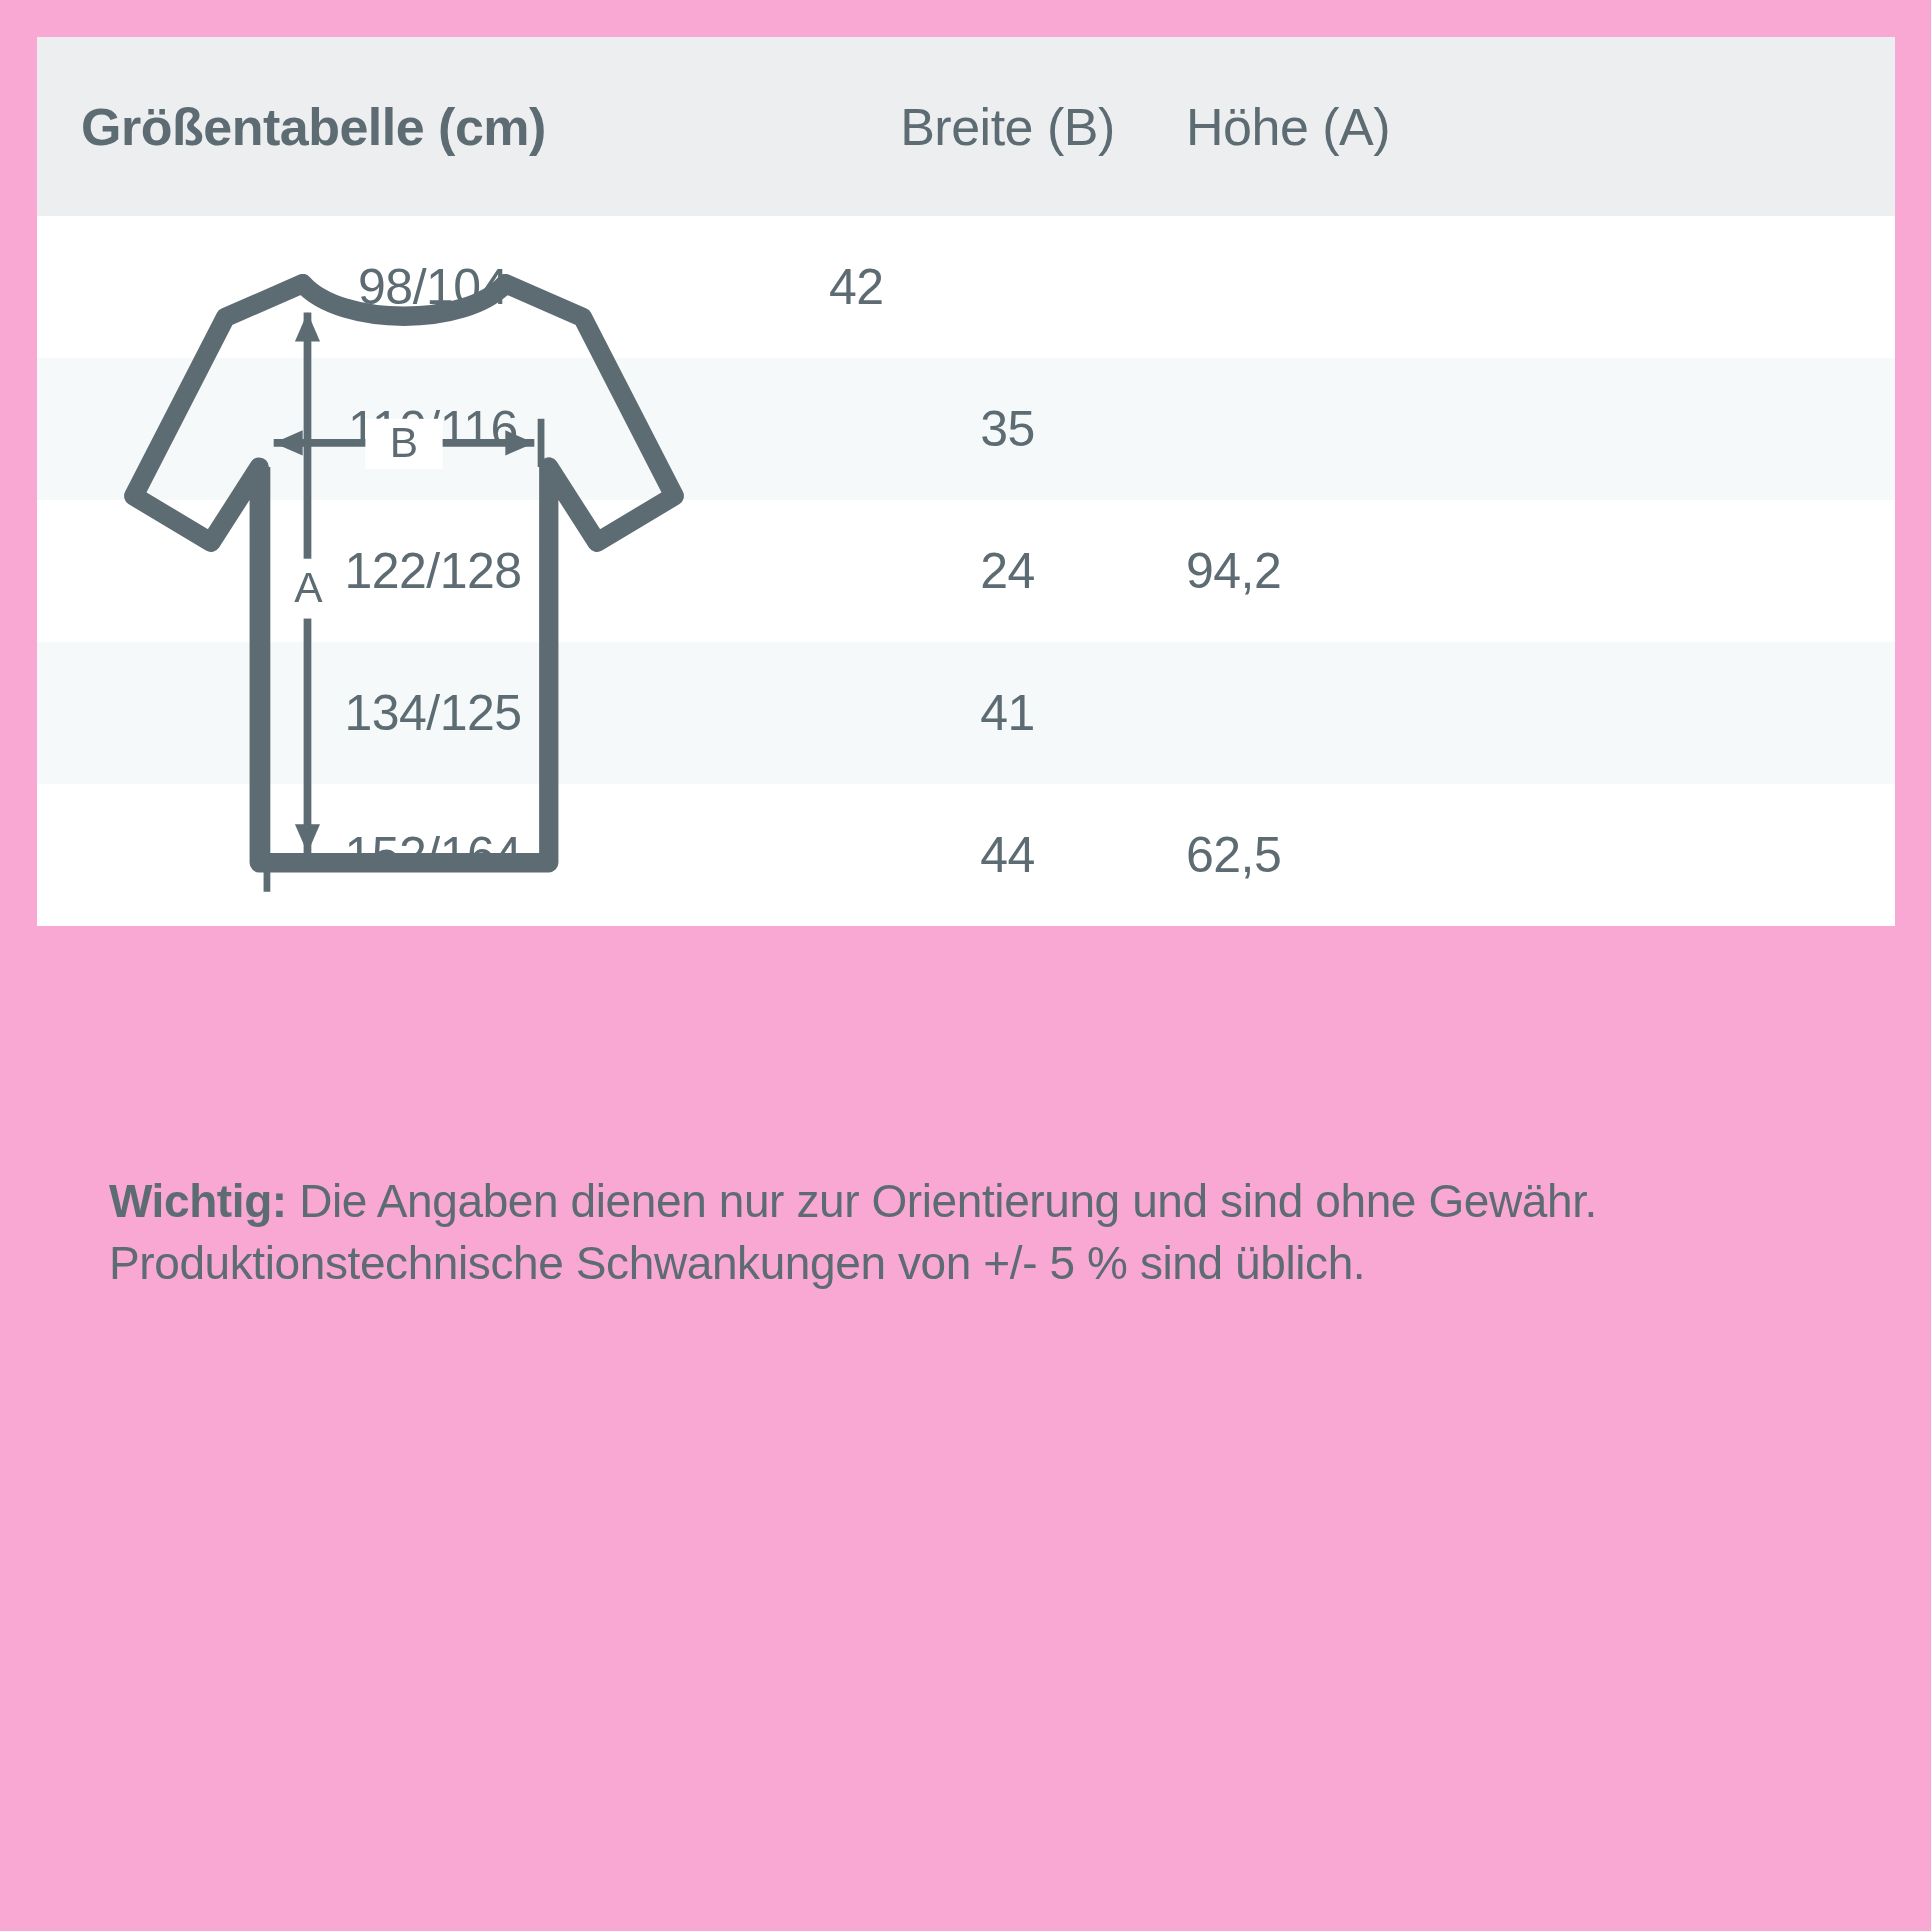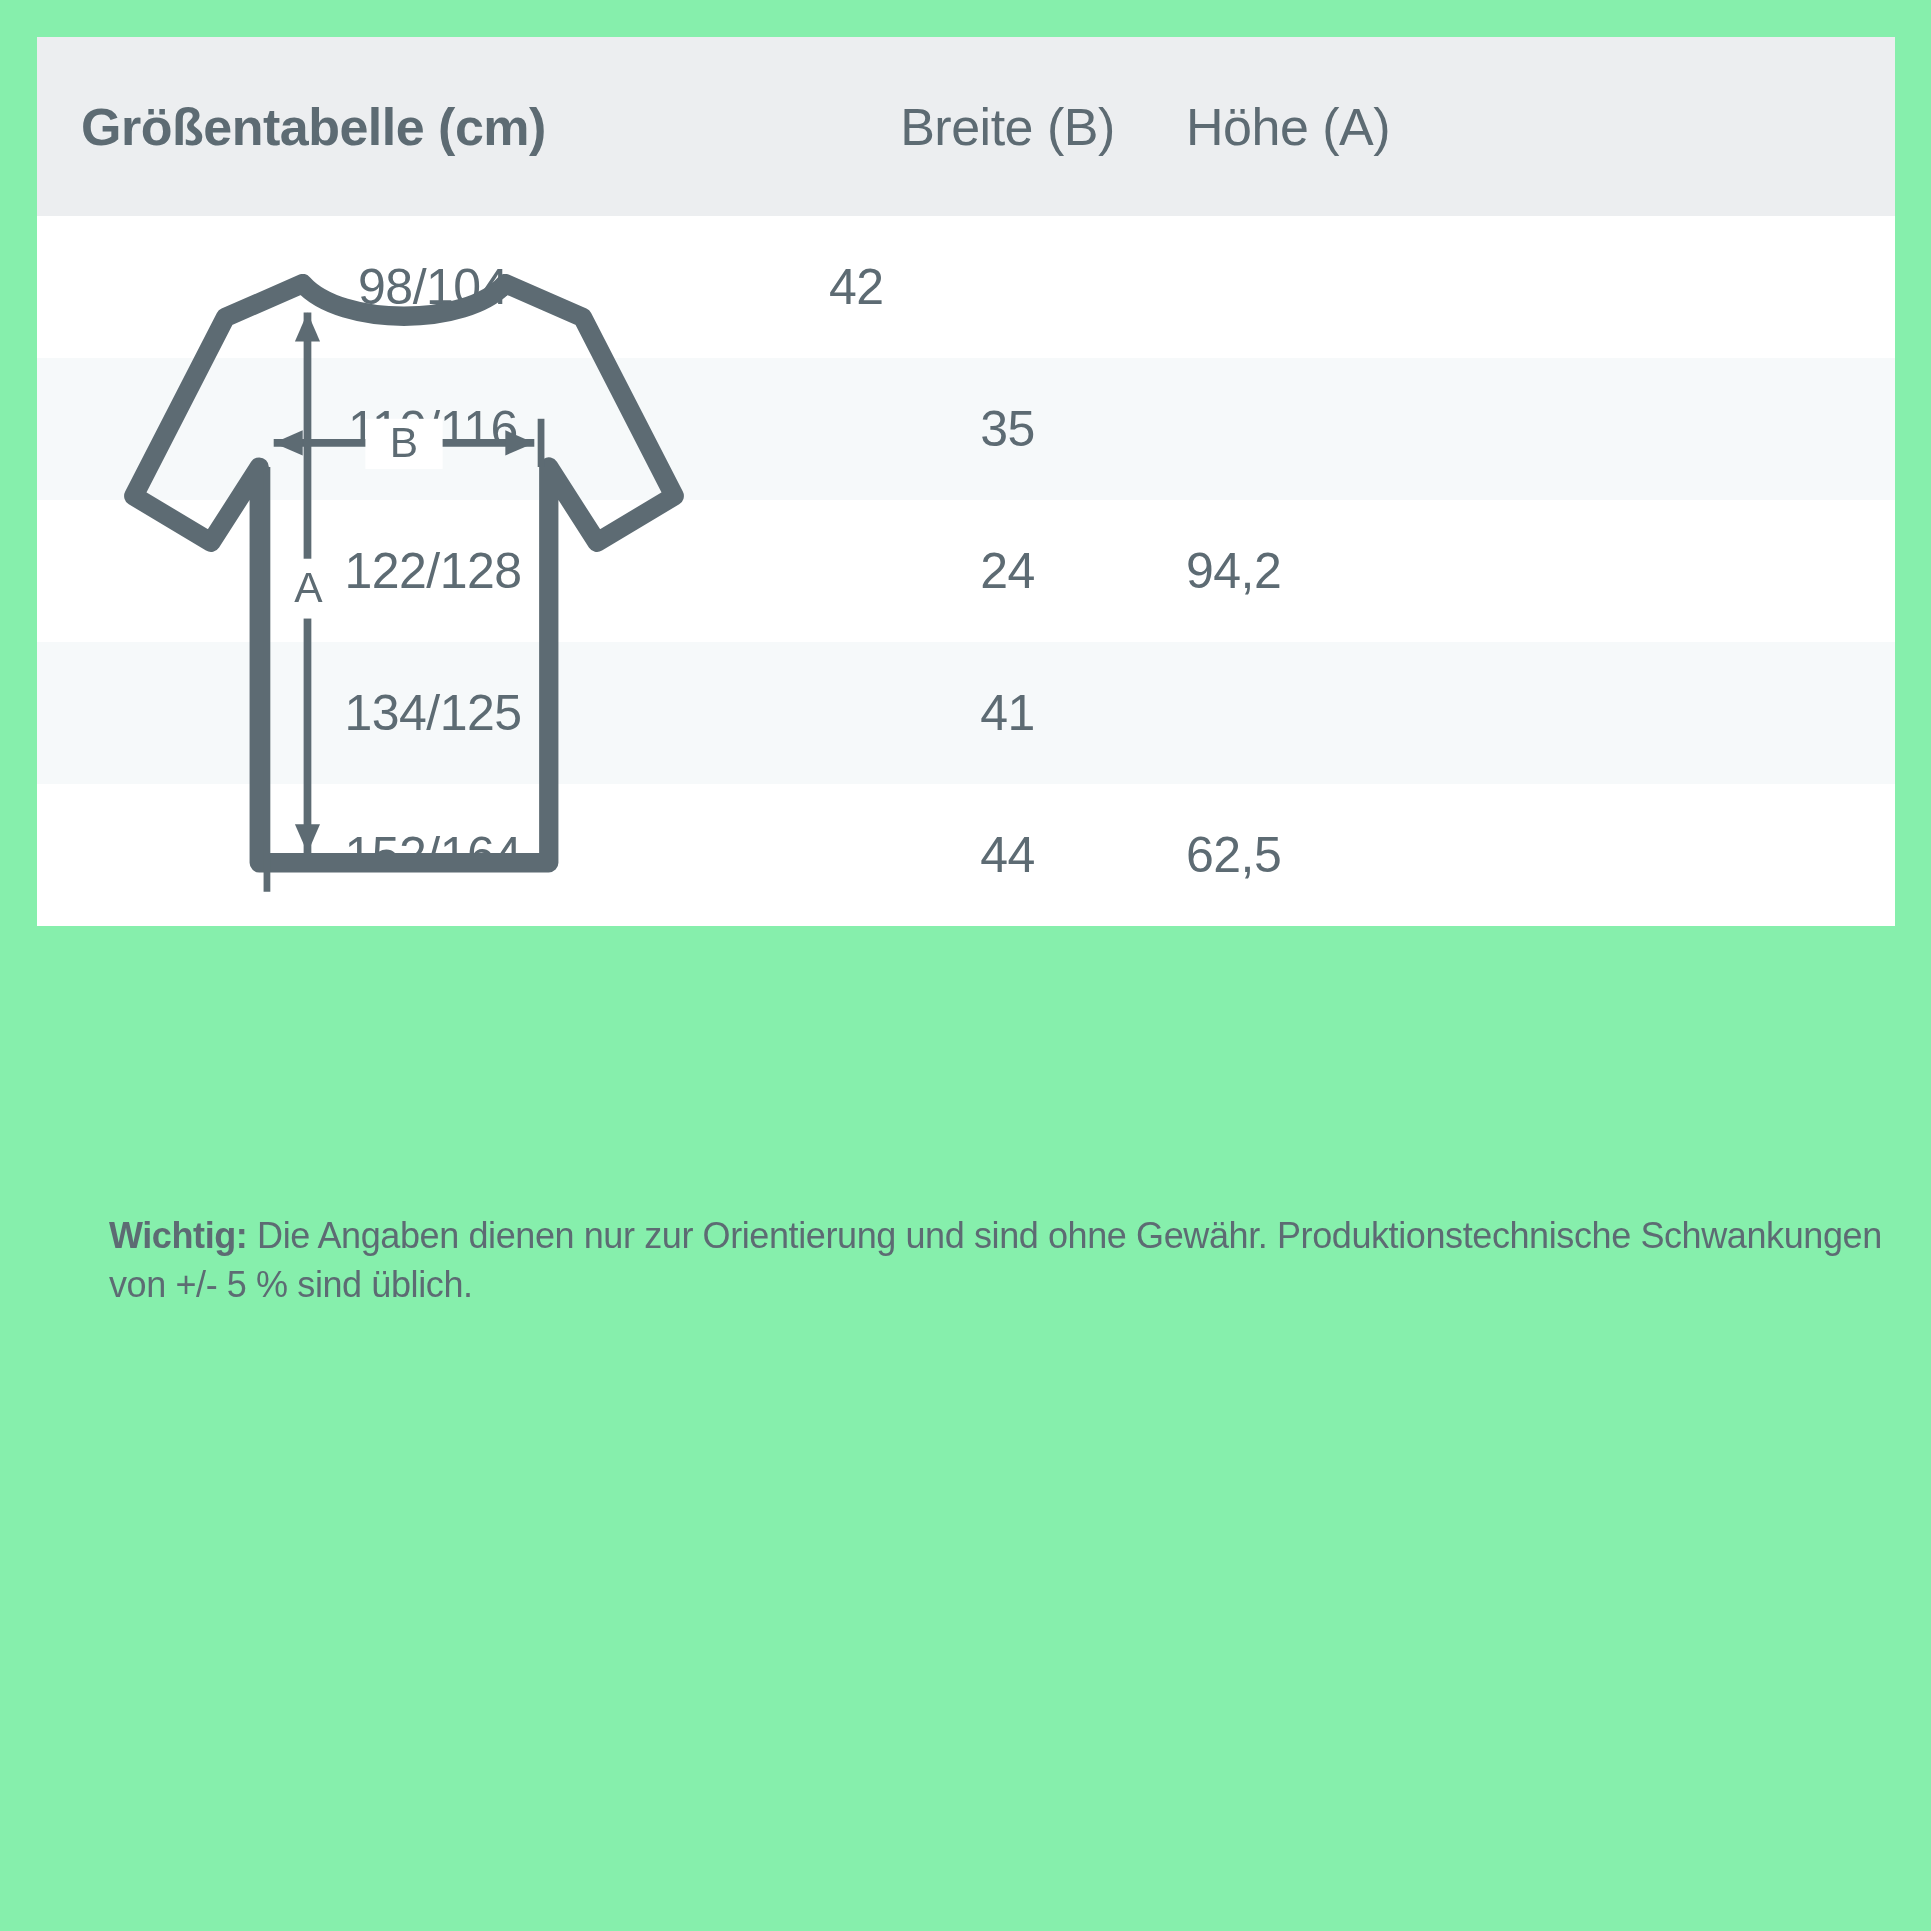--- a/index.html
+++ b/index.html
@@ -12,21 +12,21 @@
     height: 1931px;
     font-family: "Liberation Sans", sans-serif;
     color: #5d6b73;
     overflow: hidden;
   }
 
   .page {
     position: relative;
     width: 1931px;
     height: 1931px;
-    background: #86efac;
+    background: #f9a8d4;
   }
 
   
   .chart-card {
     position: absolute;
     left: 37px;
     top: 37px;
     width: 1858px;
   }
 
@@ -89,23 +89,23 @@
     letter-spacing: -0.5px;
   }
   .row .col-size {
     text-align: center;
     padding-left: 0;
   }
 
   .note {
     position: absolute;
     left: 72px;
-    top: 996px;
+    top: 954px;
     width: 1777px;
-    font-size: 36px;
+    font-size: 46px;
     line-height: 1.35;
     color: #5d6b73;
     letter-spacing: -0.4px;
   }
   .note b { font-weight: bold; }
 </style>
 </head>
 <body>
 
 <div class="page">

